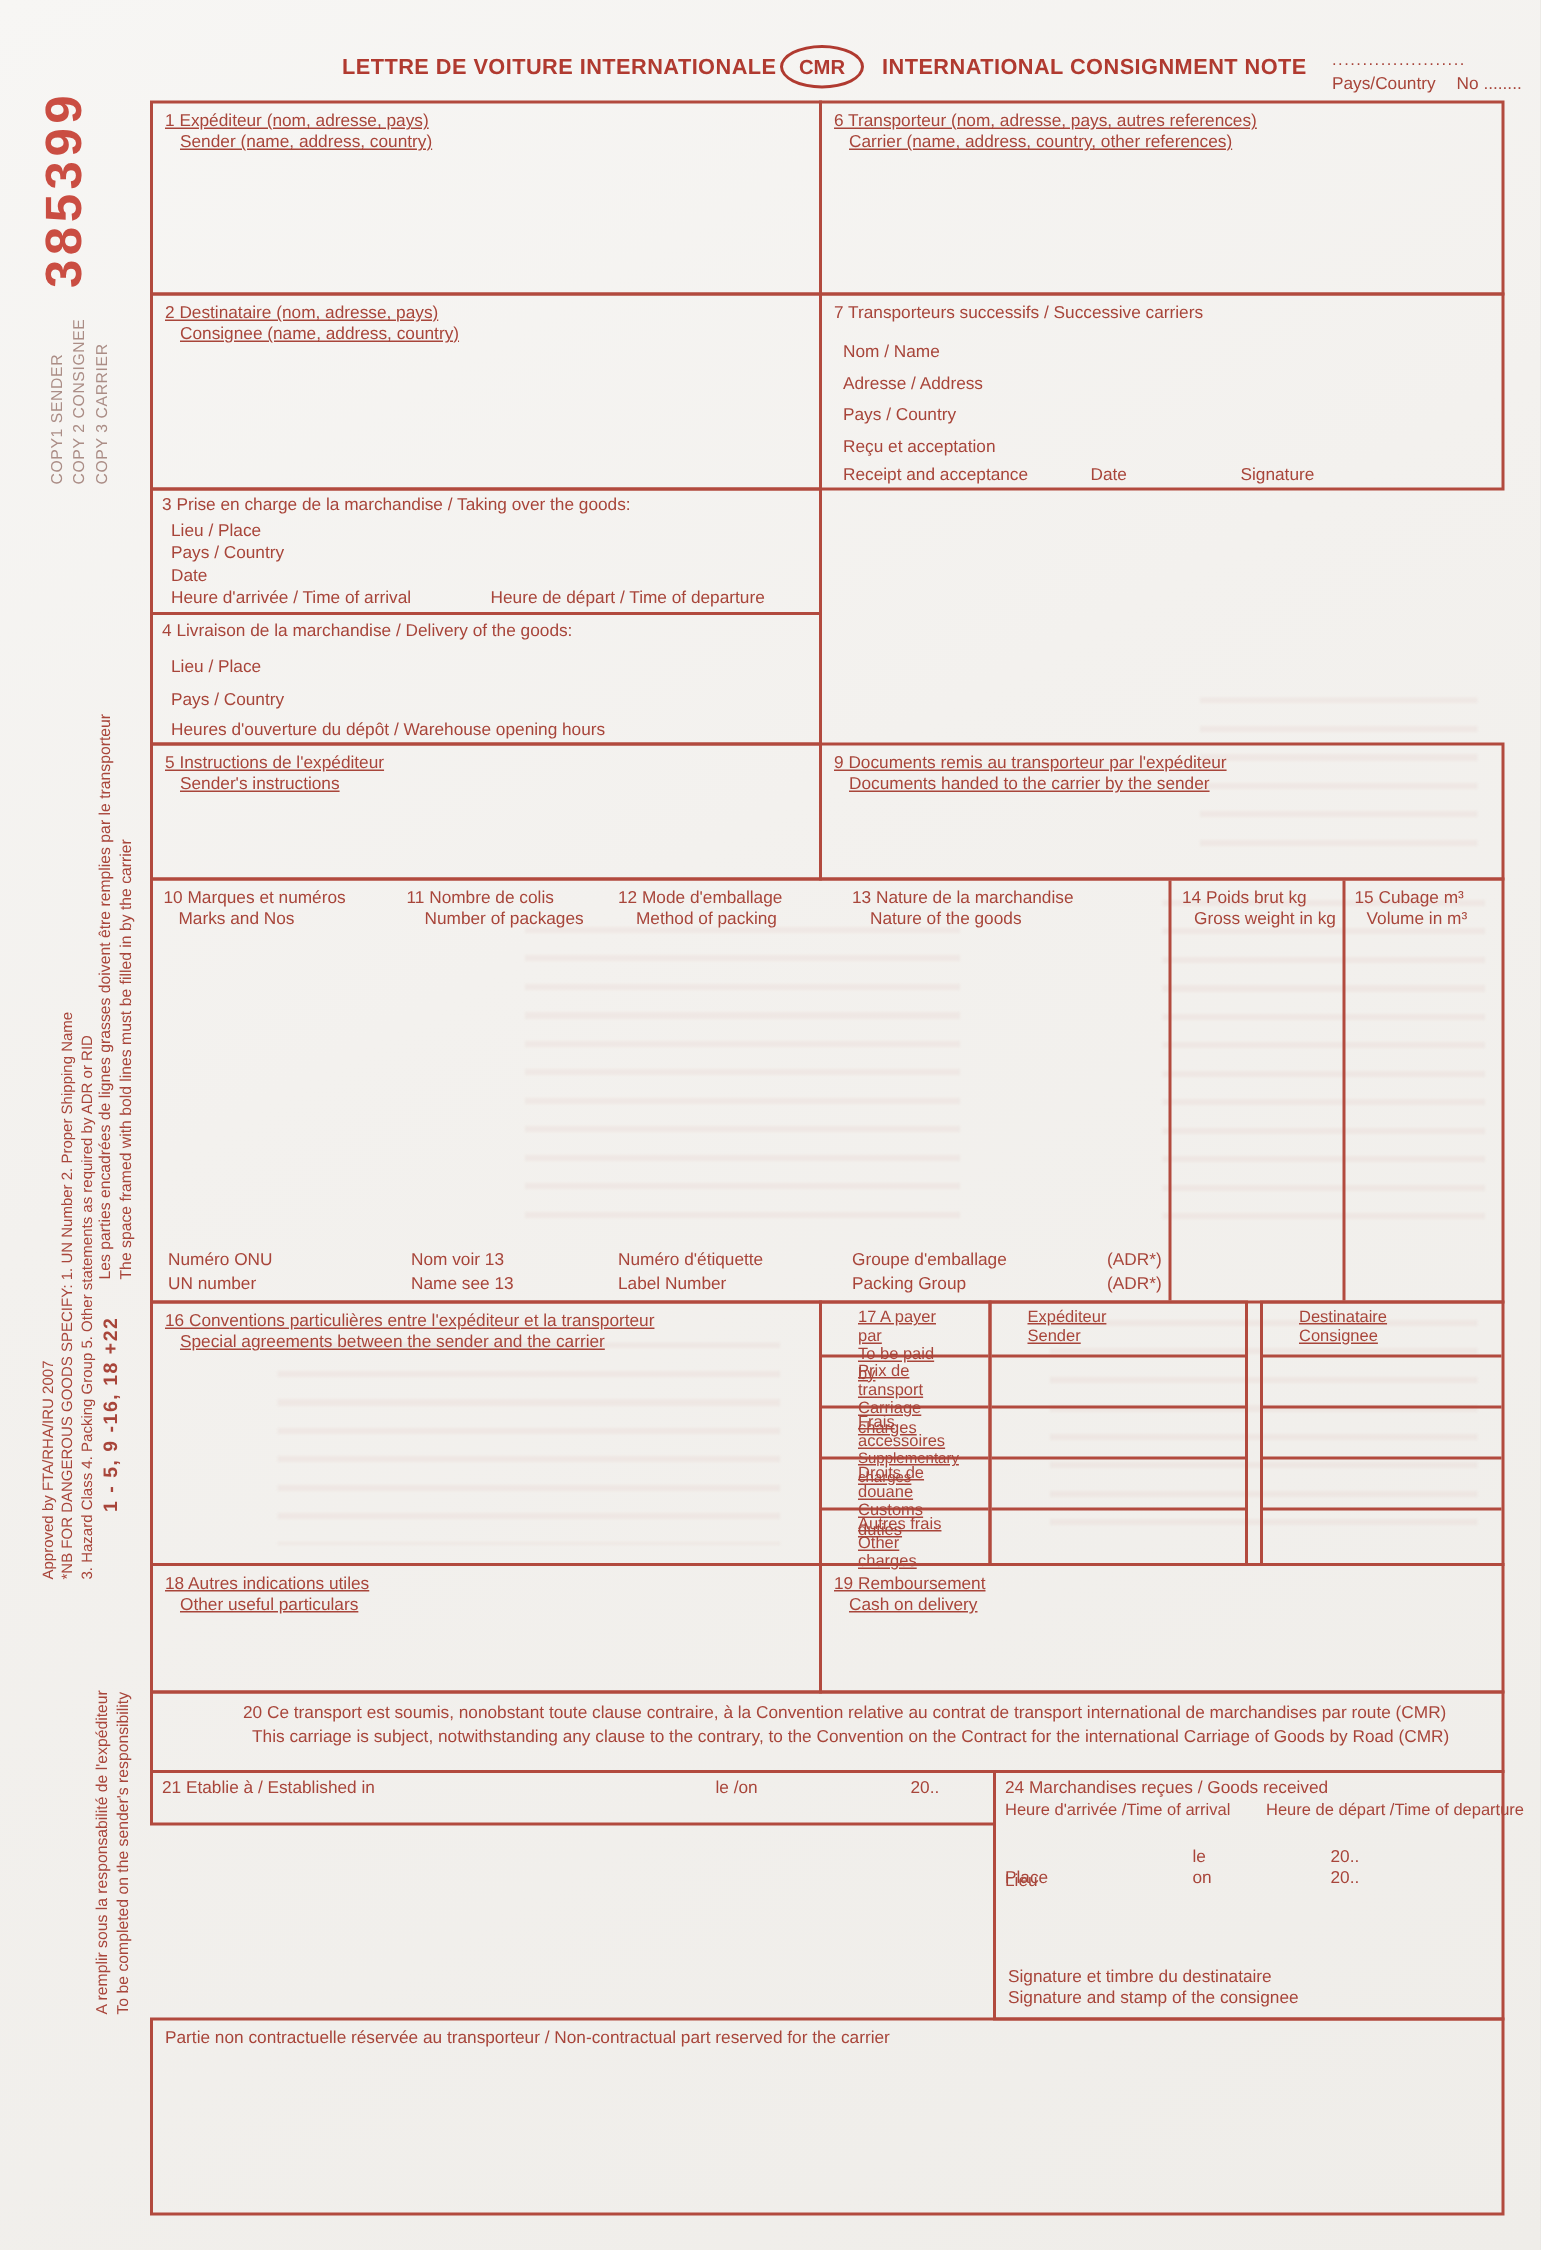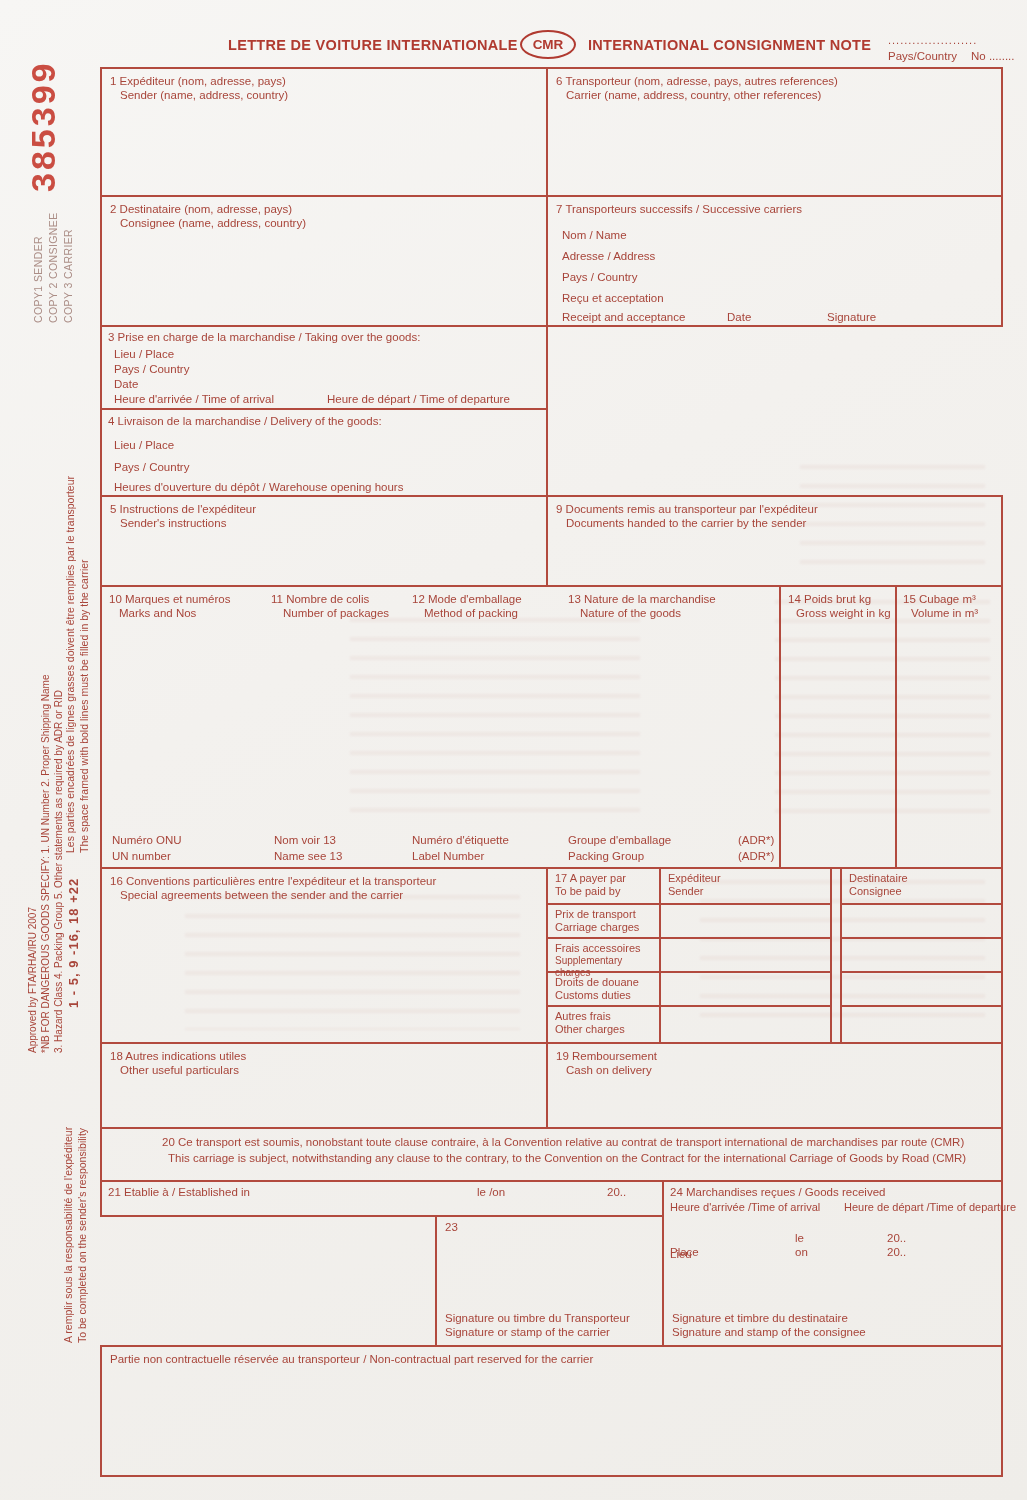--- a/index.html
+++ b/index.html
@@ -26,31 +26,31 @@
   
   .vert{position:absolute;transform:rotate(-90deg);transform-origin:0 0;white-space:nowrap;}
   .serial{left:24px;top:192px;font-size:34px;font-weight:600;letter-spacing:3px;color:#ca4d42;}
   .copies{left:31px;top:323px;font-size:10.5px;line-height:15px;letter-spacing:.4px;color:#ab8d86;}
   .carrier-note{left:63px;top:853px;font-size:10.5px;line-height:14px;color:var(--txt);}
   .approved{left:26px;top:1053px;font-size:10px;line-height:13px;color:var(--txt);}
   .boldnums{left:66px;top:1008px;font-size:13px;font-weight:bold;letter-spacing:1px;color:var(--txt);}
   .sender-note{left:61px;top:1343px;font-size:10.5px;line-height:14px;color:var(--txt);}
   
   .form{position:absolute;left:100px;top:67px;width:903px;height:1410px;}
-  .bx{position:absolute;border:2px solid var(--line);box-sizing:border-box;}
+  .bx{position:absolute;border:2px solid var(--line);box-sizing:border-box;text-decoration:underline;}
   .lbl{font-size:11.5px;line-height:14px;color:var(--txt);}
   .pad{padding:5px 8px;}
   .en-ind{padding-left:10px;display:block;}
   .abs{position:absolute;font-size:11.5px;line-height:13px;color:var(--txt);white-space:nowrap;}
   .small{font-size:11px;}
   
   .vline{position:absolute;top:0;width:2px;height:100%;background:var(--line);}
   
   .col17{display:flex;flex-direction:column;}
-  .r17{box-sizing:border-box;border-bottom:2px solid var(--line);padding:3px 7px;font-size:11px;line-height:12.5px;}
+  .r17{box-sizing:border-box;border-bottom:2px solid var(--line);padding:3px 24px;font-size:11px;line-height:12.5px;}
   .r17.h{height:36px;}
   .r17.m{height:34px;}
   .r17.last{flex:1;border-bottom:none;}
   .r17.blank{padding:0;}
   
   .ghost{position:absolute;opacity:.5;filter:blur(1.2px);pointer-events:none;
     background:repeating-linear-gradient(to bottom, rgba(186,112,102,.14) 0 4px, rgba(186,112,102,0) 4px 19px);}
   .sig{position:absolute;left:8px;bottom:6px;font-size:11.5px;line-height:14px;white-space:nowrap;}
   .num{position:absolute;left:8px;top:4px;font-size:11.5px;}
 </style>
@@ -274,26 +274,19 @@
       <span class="abs" style="left:131px;top:64px;">on</span>
       <span class="abs" style="left:223px;top:50px;">20..</span>
       <span class="abs" style="left:223px;top:64px;">20..</span>
       <div class="sig">
         <div>Signature et timbre du destinataire</div>
         <div>Signature and stamp of the consignee</div>
       </div>
     </div>
 
 
-    <div class="bx" style="left:335px;top:1148px;width:229px;height:132px;">
-      <span class="num">23</span>
-      <div class="sig">
-        <div>Signature ou timbre du Transporteur</div>
-        <div>Signature or stamp of the carrier</div>
-      </div>
-    </div>
 
     <div class="bx" style="left:0;top:1278px;width:903px;height:132px;">
       <span class="abs" style="left:8px;top:6px;">Partie non contractuelle réservée au transporteur / Non-contractual part reserved for the carrier</span>
     </div>
 
   </div>
 </div>
 
 </body></html>

